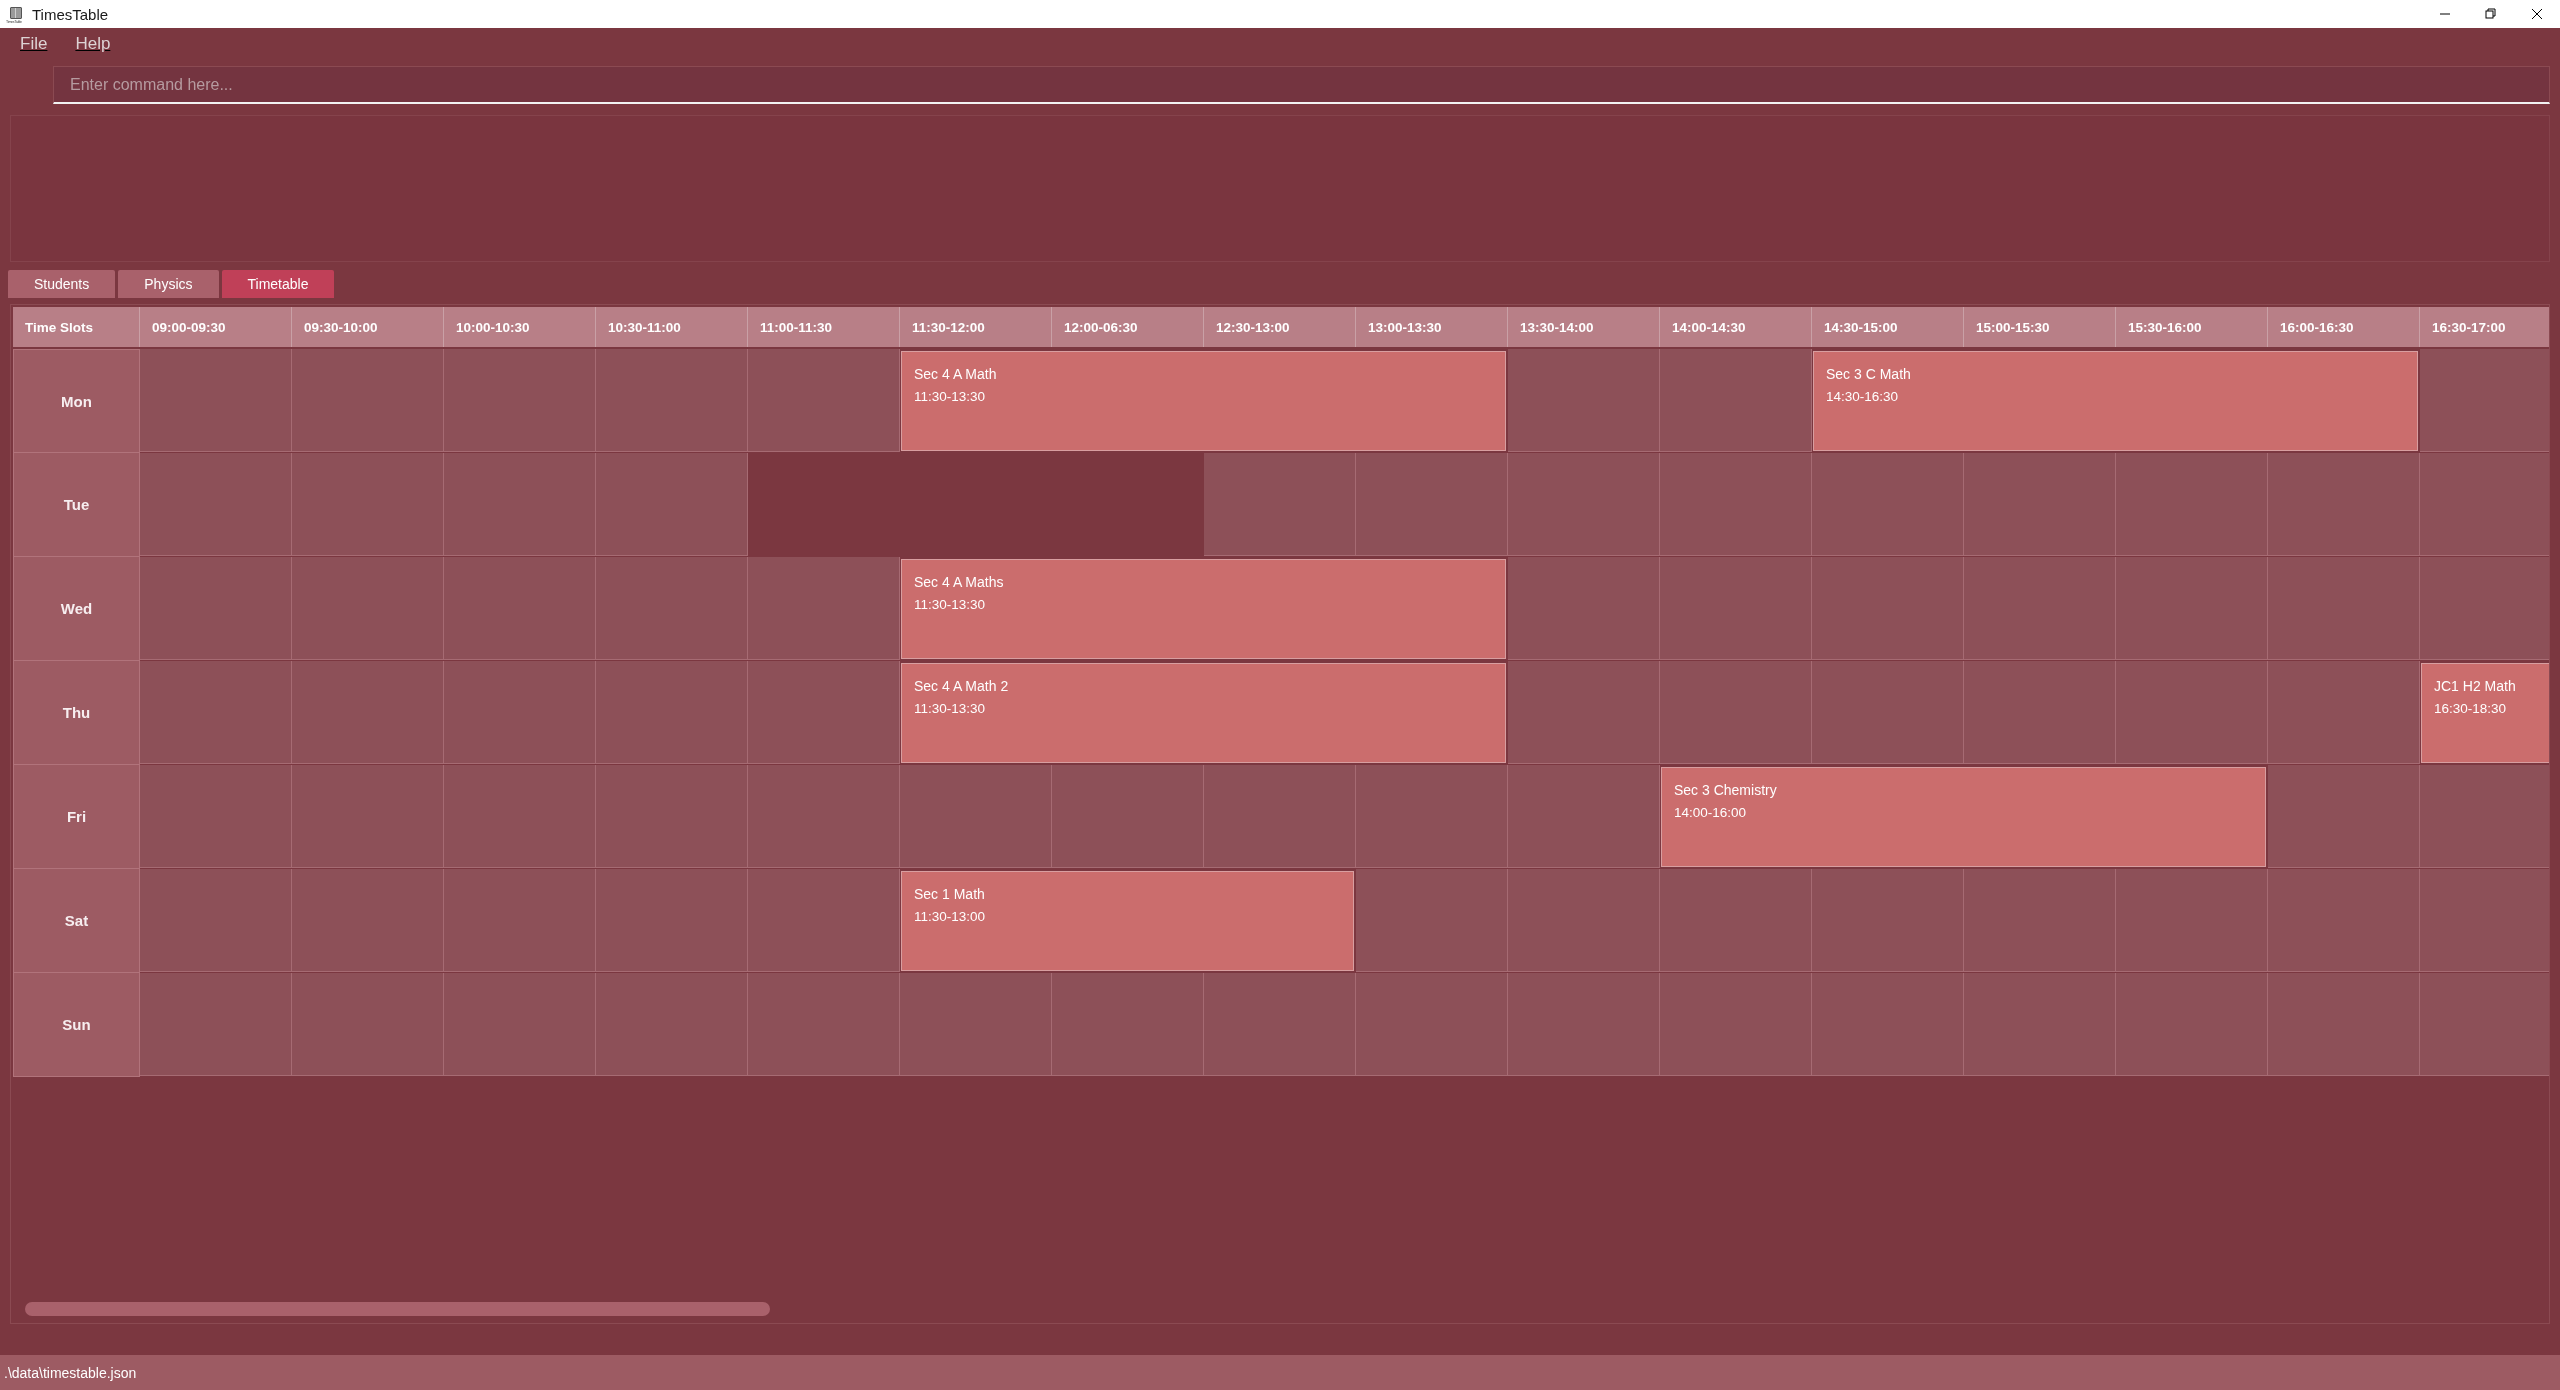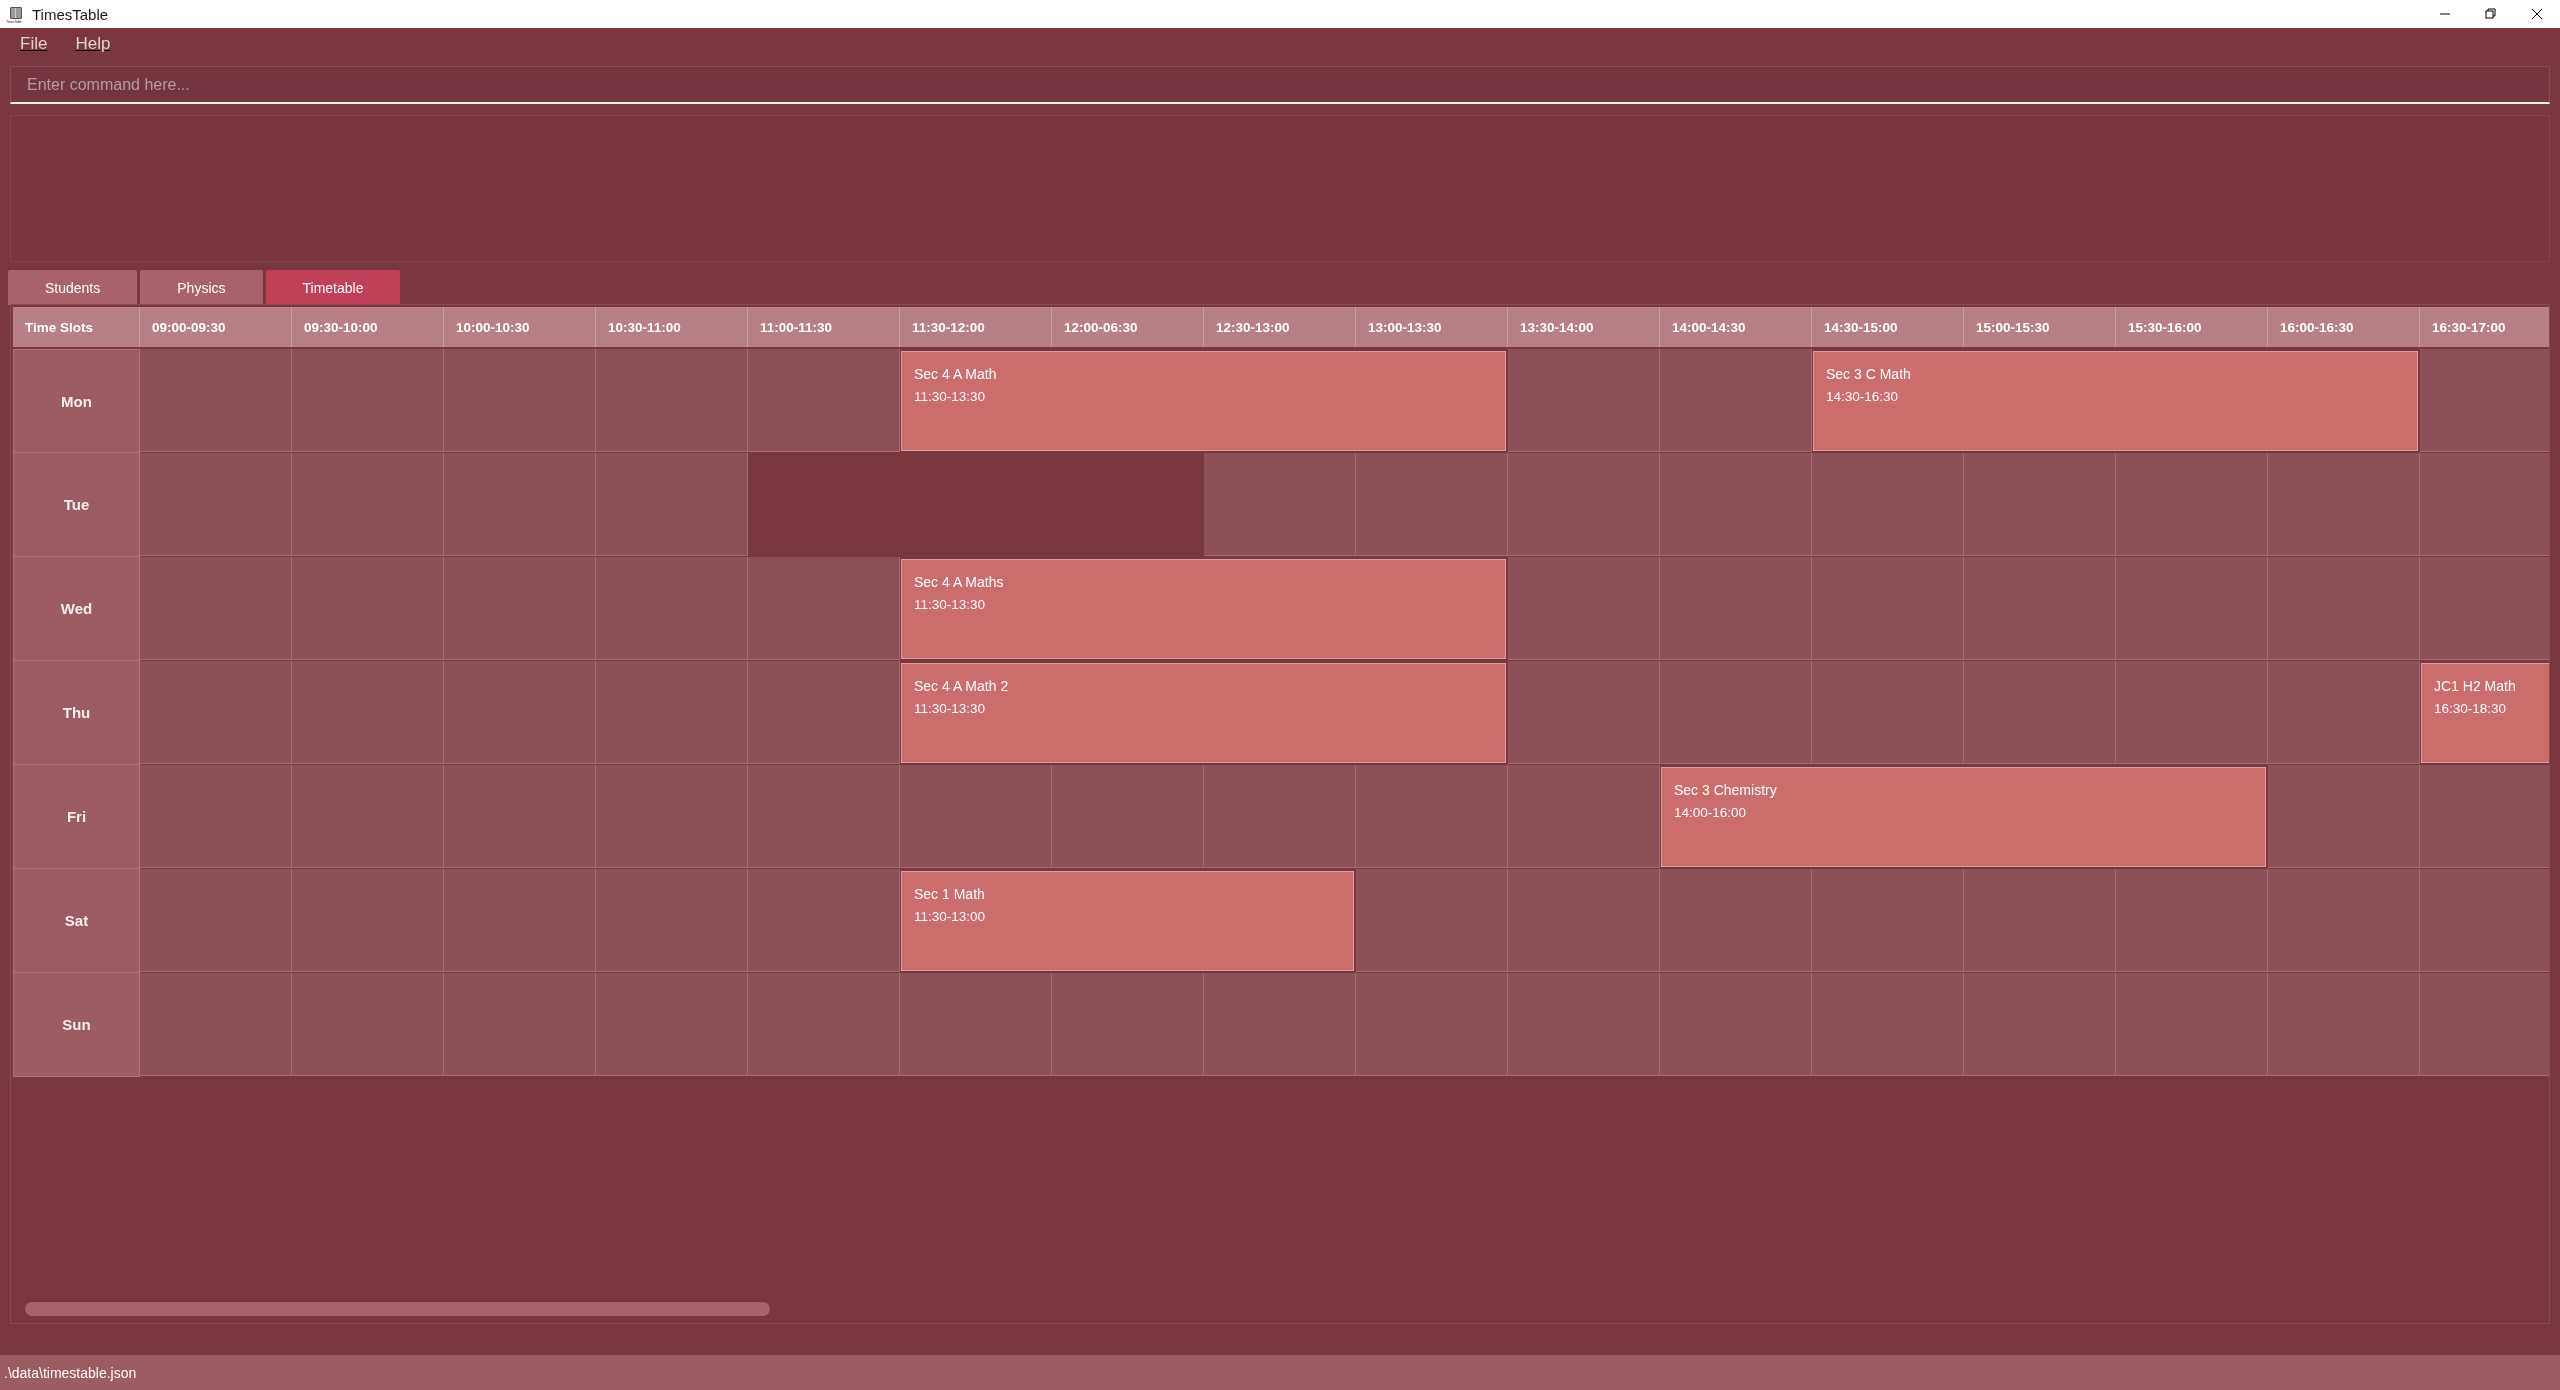--- a/index.html
+++ b/index.html
@@ -73,20 +73,21 @@
     font-size: 17px;
     color: #ddd3d4;
     padding: 3px 14px;
     font-family: "Liberation Sans", sans-serif;
   }
 
   
   .cmd-wrap {
     background: #7b3740;
     padding: 6px 10px 8px 10px;
+    margin-left: 43px;
   }
   .cmd-box {
     height: 38px;
     background: #743440;
     border: 1px solid #8b4a52;
     border-bottom: 2px solid #f2f2f2;
     display: flex;
     align-items: center;
     padding-left: 16px;
   }
@@ -108,28 +109,28 @@
 
   
   .tabbar {
     background: #7b3740;
     padding: 2px 8px 0 8px;
     display: flex;
     gap: 3px;
     height: 30px;
   }
   .tab {
-    height: 35px;
+    height: 28px;
     display: flex;
     align-items: center;
     justify-content: center;
     font-size: 14px;
     color: #ffffff;
     background: #a9616b;
-    padding: 0 37px;
+    padding: 0 26px;
     border-top-left-radius: 2px;
     border-top-right-radius: 2px;
   }
   .tab.active {
     background: #c04058;
   }
   .tab:nth-child(1) { min-width: 78px; }
   .tab:nth-child(2) { min-width: 78px; }
   .tab:nth-child(3) { min-width: 78px; }
 

